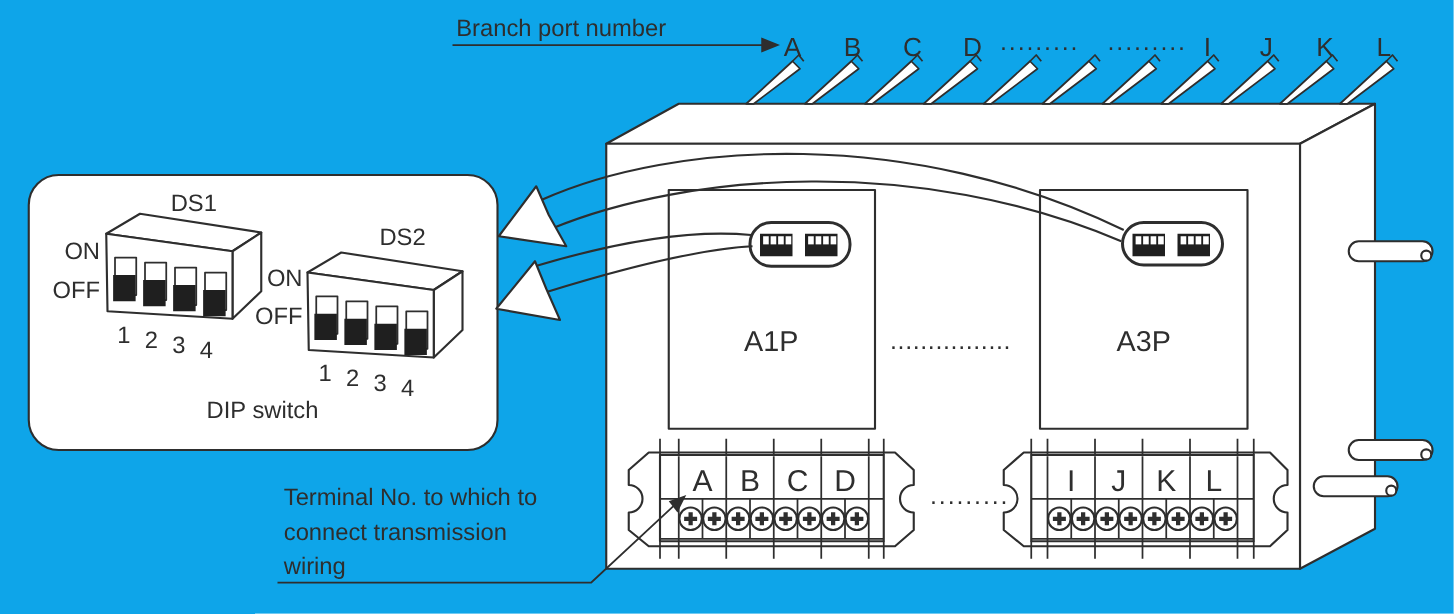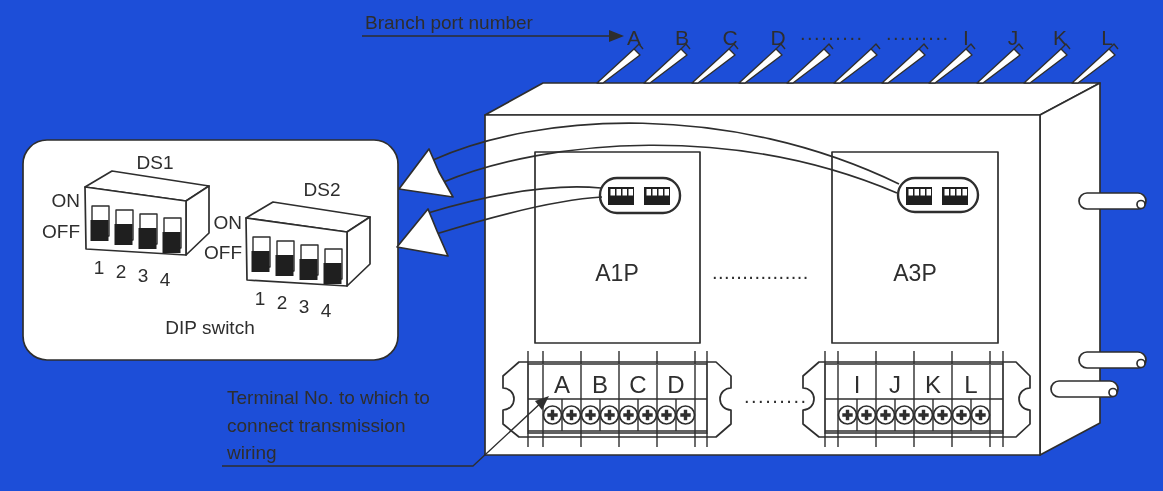--- a/index.html
+++ b/index.html
@@ -1,16 +1,16 @@
 <!DOCTYPE html>
 <html><head>
 <meta charset="utf-8">
 <style>
   html,body{margin:0;padding:0;background:#ffffff;}
-  #stage{position:relative;width:1163px;height:491px;background:#1d4ed8;overflow:hidden;}
+  #stage{position:relative;width:1163px;height:491px;background:#0ea5e9;overflow:hidden;}
   svg{display:block;}
   svg text{font-family:"Liberation Sans","DejaVu Sans",sans-serif;fill:#2e2e2e;stroke:none;}
   .s  {fill:none;stroke:#2e2e2e;stroke-width:1.7;stroke-linejoin:round;}
   .sw {fill:#ffffff;stroke:#2e2e2e;stroke-width:1.7;stroke-linejoin:round;}
   .thin{stroke-width:1.4;}
   .th2{stroke-width:2.4;}
   .fb {fill:#1f1f1f;stroke:none;}
   .fd {fill:#2e2e2e;stroke:none;}
   .f19{font-size:19px;}
   .f21{font-size:21px;}

